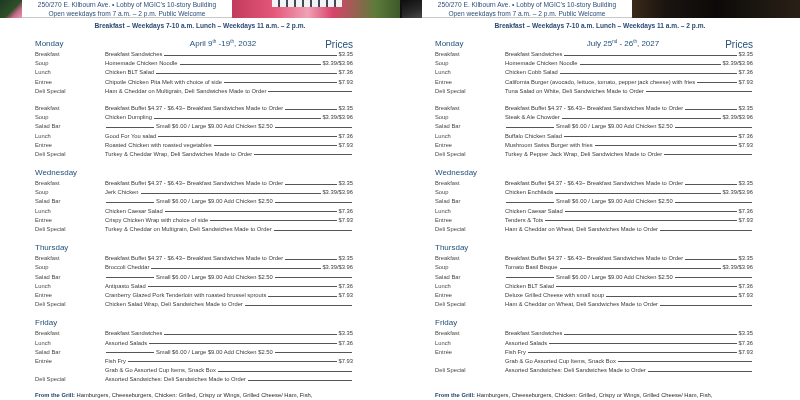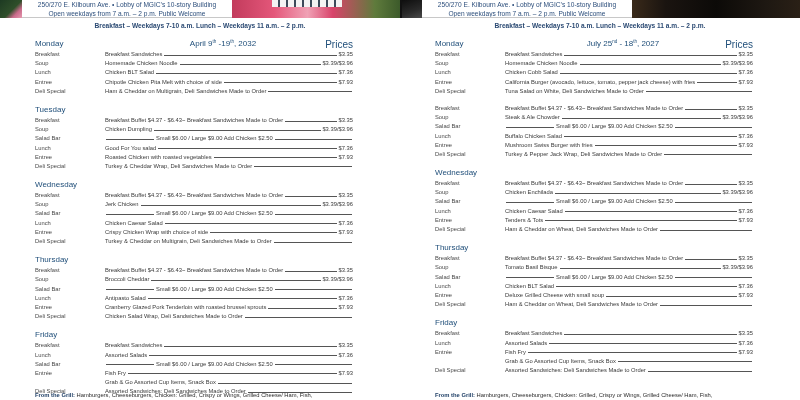--- a/index.html
+++ b/index.html
@@ -99,23 +99,20 @@
       </div>
       <div class="row">
         <span class="cat">Deli Special</span>
         <div class="desc-wrap">
           <span class="desc">Ham &amp; Cheddar on Multigrain, Deli Sandwiches Made to Order</span>
           <span class="leader"></span>
           <span class="price"></span>
         </div>
       </div>
       <div class="day-gap"></div>
-      <div class="day-header">
-        <span class="day-name">Tuesday</span>
-      </div>
       <div class="row">
         <span class="cat">Breakfast</span>
         <div class="desc-wrap">
           <span class="desc">Breakfast Buffet $4.37 - $6.43~ Breakfast Sandwiches Made to Order</span>
           <span class="leader"></span>
           <span class="price">$3.35</span>
         </div>
       </div>
       <div class="row">
         <span class="cat">Soup</span>
@@ -327,21 +324,21 @@
         <div>250/270 E. Kilbourn Ave. • Lobby of MGIC’s 10-story Building</div>
         <div>Open weekdays from 7 a.m. – 2 p.m. Public Welcome</div>
       </div>
       <div class="rule"></div>
       <div class="photo-r"></div>
     </div>
     <div class="hours">Breakfast – Weekdays 7-10 a.m. Lunch – Weekdays 11 a.m. – 2 p.m.</div>
     <div class="content">
       <div class="day-header">
         <span class="day-name">Monday</span>
-        <span class="dates"><span>July</span> <span>25</span><sup>nd</sup><span> - </span><span>18</span><sup>th</sup><span>, 2027</span></span>
+        <span class="dates"><span>July</span> <span>25</span><sup>nd</sup><span> - </span><span>26</span><sup>th</sup><span>, 2027</span></span>
         <span class="prices-h">Prices</span>
       </div>
       <div class="row">
         <span class="cat">Breakfast</span>
         <div class="desc-wrap">
           <span class="desc">Breakfast Sandwiches</span>
           <span class="leader"></span>
           <span class="price">$3.35</span>
         </div>
       </div>

